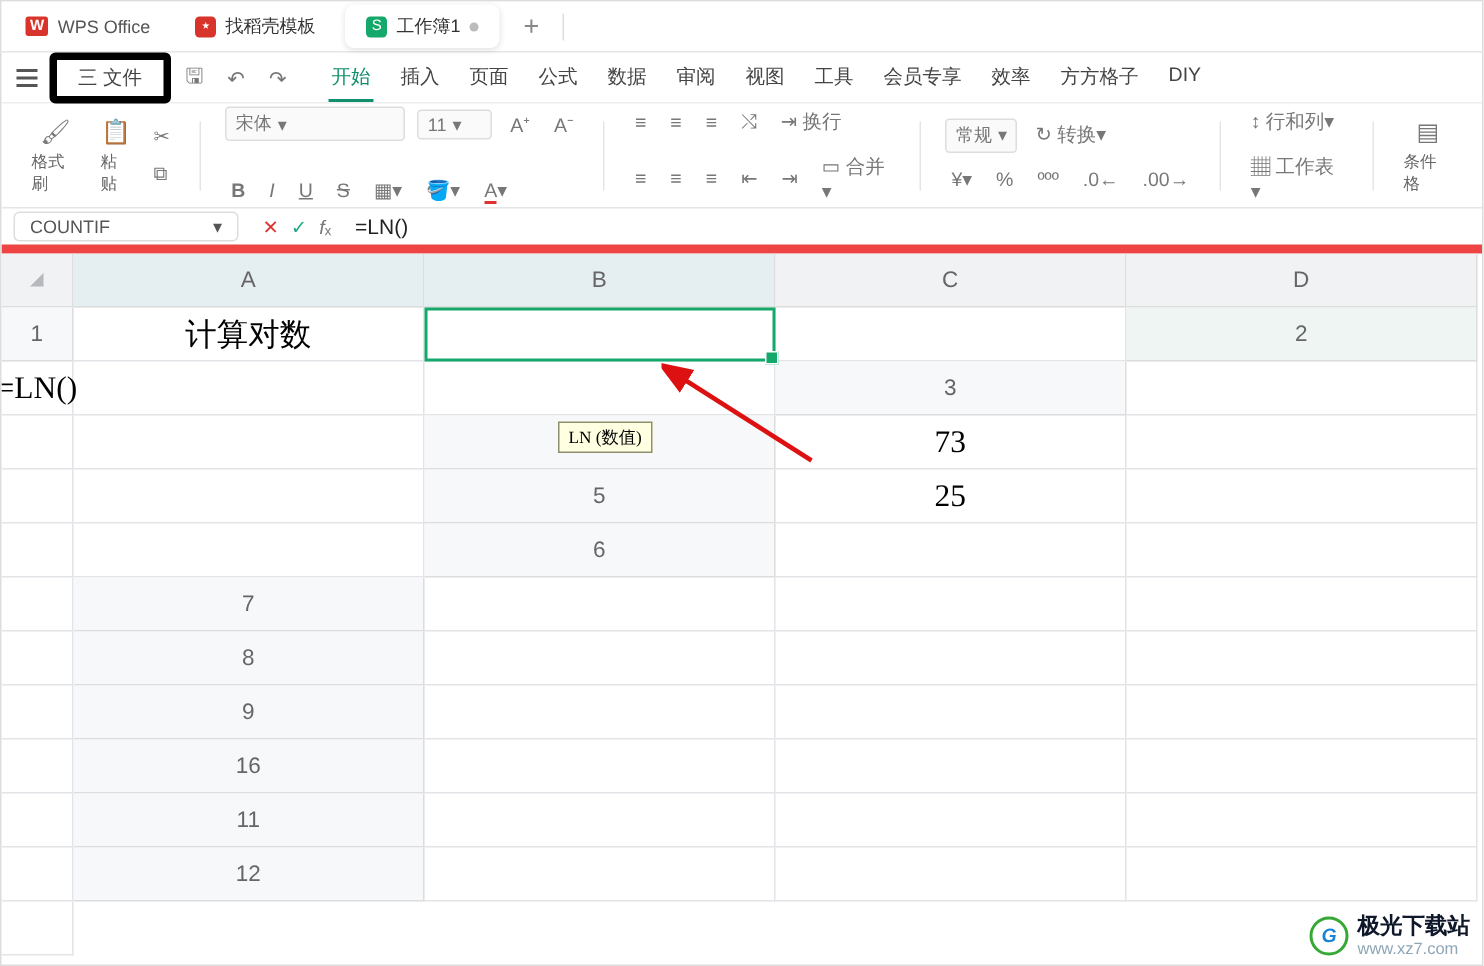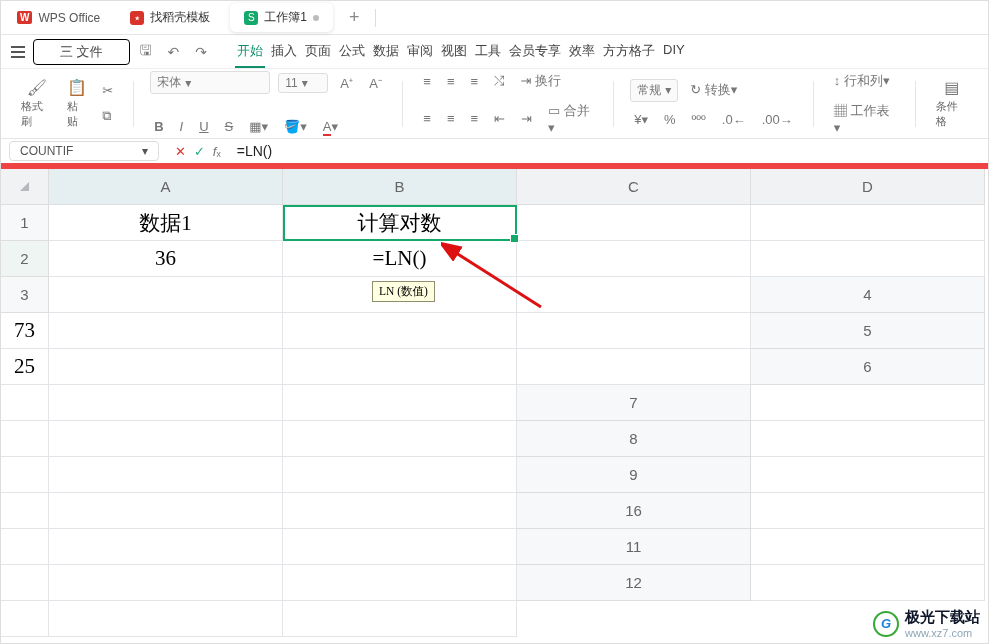--- a/index.html
+++ b/index.html
@@ -8,23 +8,23 @@
 .app-brand{display:flex;align-items:center;gap:6px;font-size:12px;color:#555;padding:4px 10px}
 .app-brand .w{background:#d9342b;color:#fff;font-weight:bold;font-size:10px;padding:1px 3px;border-radius:2px}
 .tab{display:flex;align-items:center;gap:6px;font-size:12px;padding:6px 14px;border-radius:6px;color:#333;cursor:pointer}
 .tab .ticon{width:14px;height:14px;border-radius:3px;display:inline-flex;align-items:center;justify-content:center;color:#fff;font-size:10px}
 .tab.active{background:#fff;box-shadow:0 1px 4px rgba(0,0,0,.12)}
 .dot{width:6px;height:6px;border-radius:50%;background:#bbb}
 .newtab{font-size:18px;color:#888;padding:0 10px;cursor:pointer}
 .menubar{height:34px;display:flex;align-items:center;gap:4px;padding:0 6px;border-bottom:1px solid #eee;font-size:13px;color:#444}
 .hamb{width:22px;display:flex;flex-direction:column;gap:3px;padding:4px;cursor:pointer}
 .hamb span{height:2px;background:#555}
-.menubar .file{border:1px solid #000000;border-radius:4px;padding:3px 26px;cursor:pointer}
+.menubar .file{border:5px solid #000000;border-radius:4px;padding:3px 14px;cursor:pointer}
 .menubar .icon-btn{padding:3px 6px;color:#777;cursor:pointer;font-size:14px}
-.menutabs{display:flex;gap:4px;margin-left:18px}
+.menutabs{display:flex;gap:16px;margin-left:18px}
 .menutabs span{cursor:pointer;padding:6px 2px}
 .menutabs .act{color:#0f8f6c;border-bottom:2px solid #0f8f6c;font-weight:500}
 .ribbon{height:70px;display:flex;align-items:center;padding:4px 8px;border-bottom:1px solid #e5e5e5;gap:8px;font-size:12px;color:#555}
 .rgroup{display:flex;align-items:center;gap:6px;padding:0 8px;height:60px}
 .vsep{width:1px;height:46px;background:#e5e5e5}
 .rbtn{display:flex;flex-direction:column;align-items:center;gap:2px;padding:2px 4px;cursor:pointer;color:#666;font-size:11px}
 .rbtn .ico{font-size:16px;color:#777}
 .small-col{display:flex;flex-direction:column;gap:6px}
 .small-row{display:flex;gap:8px;align-items:center}
 .sel{border:1px solid #ddd;border-radius:3px;padding:2px 6px;font-size:12px;color:#777;background:#fafafa;display:flex;align-items:center;gap:4px;cursor:pointer}
@@ -209,27 +209,25 @@
 
 <div class="sheet">
   <div class="grid">
     <div class="hdr corner"></div>
     <div class="hdr selA">A</div>
     <div class="hdr selB">B</div>
     <div class="hdr">C</div>
     <div class="hdr">D</div>
 
     <div class="rowhdr">1</div>
-    <div class="cell">数据1</div>
     <div class="cell">计算对数</div>
     <div class="cell"></div>
     <div class="cell"></div>
 
     <div class="rowhdr selR">2</div>
-    <div class="cell">36</div>
     <div class="cell">=LN()</div>
     <div class="cell"></div>
     <div class="cell"></div>
 
     <div class="rowhdr">3</div>
     <div class="cell"></div>
     <div class="cell"></div>
     <div class="cell"></div>
 
     <div class="rowhdr">4</div>

